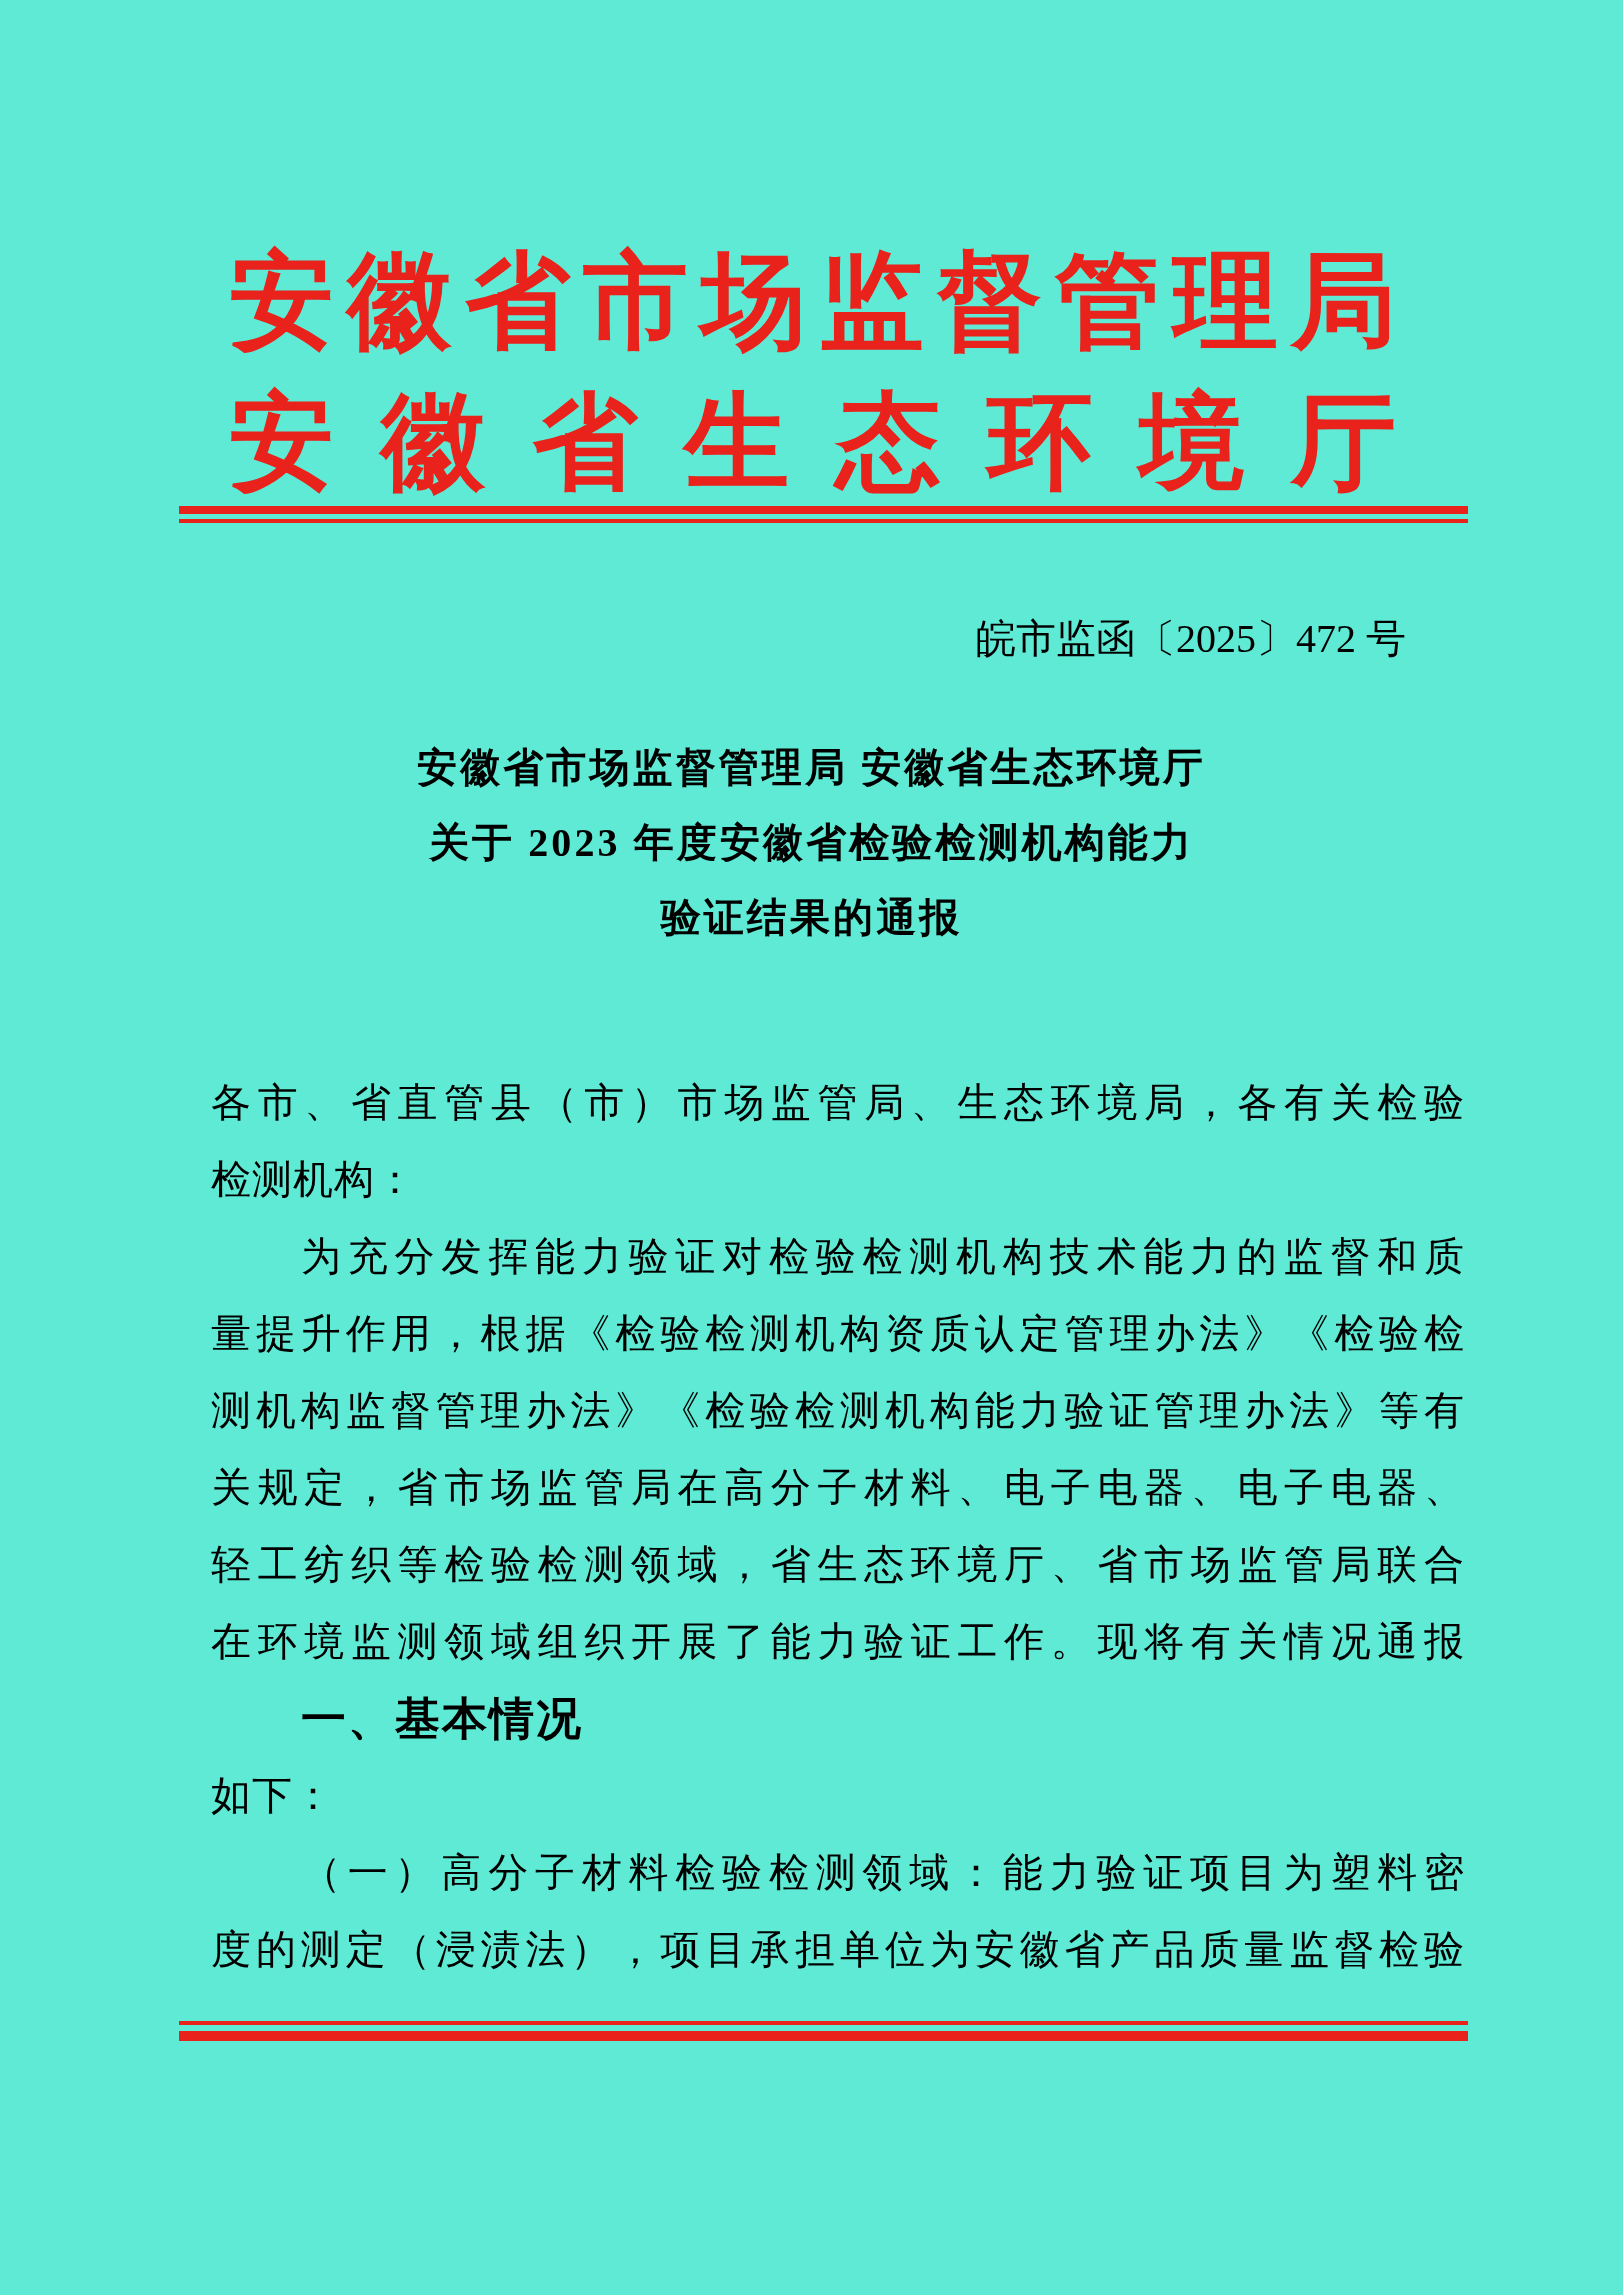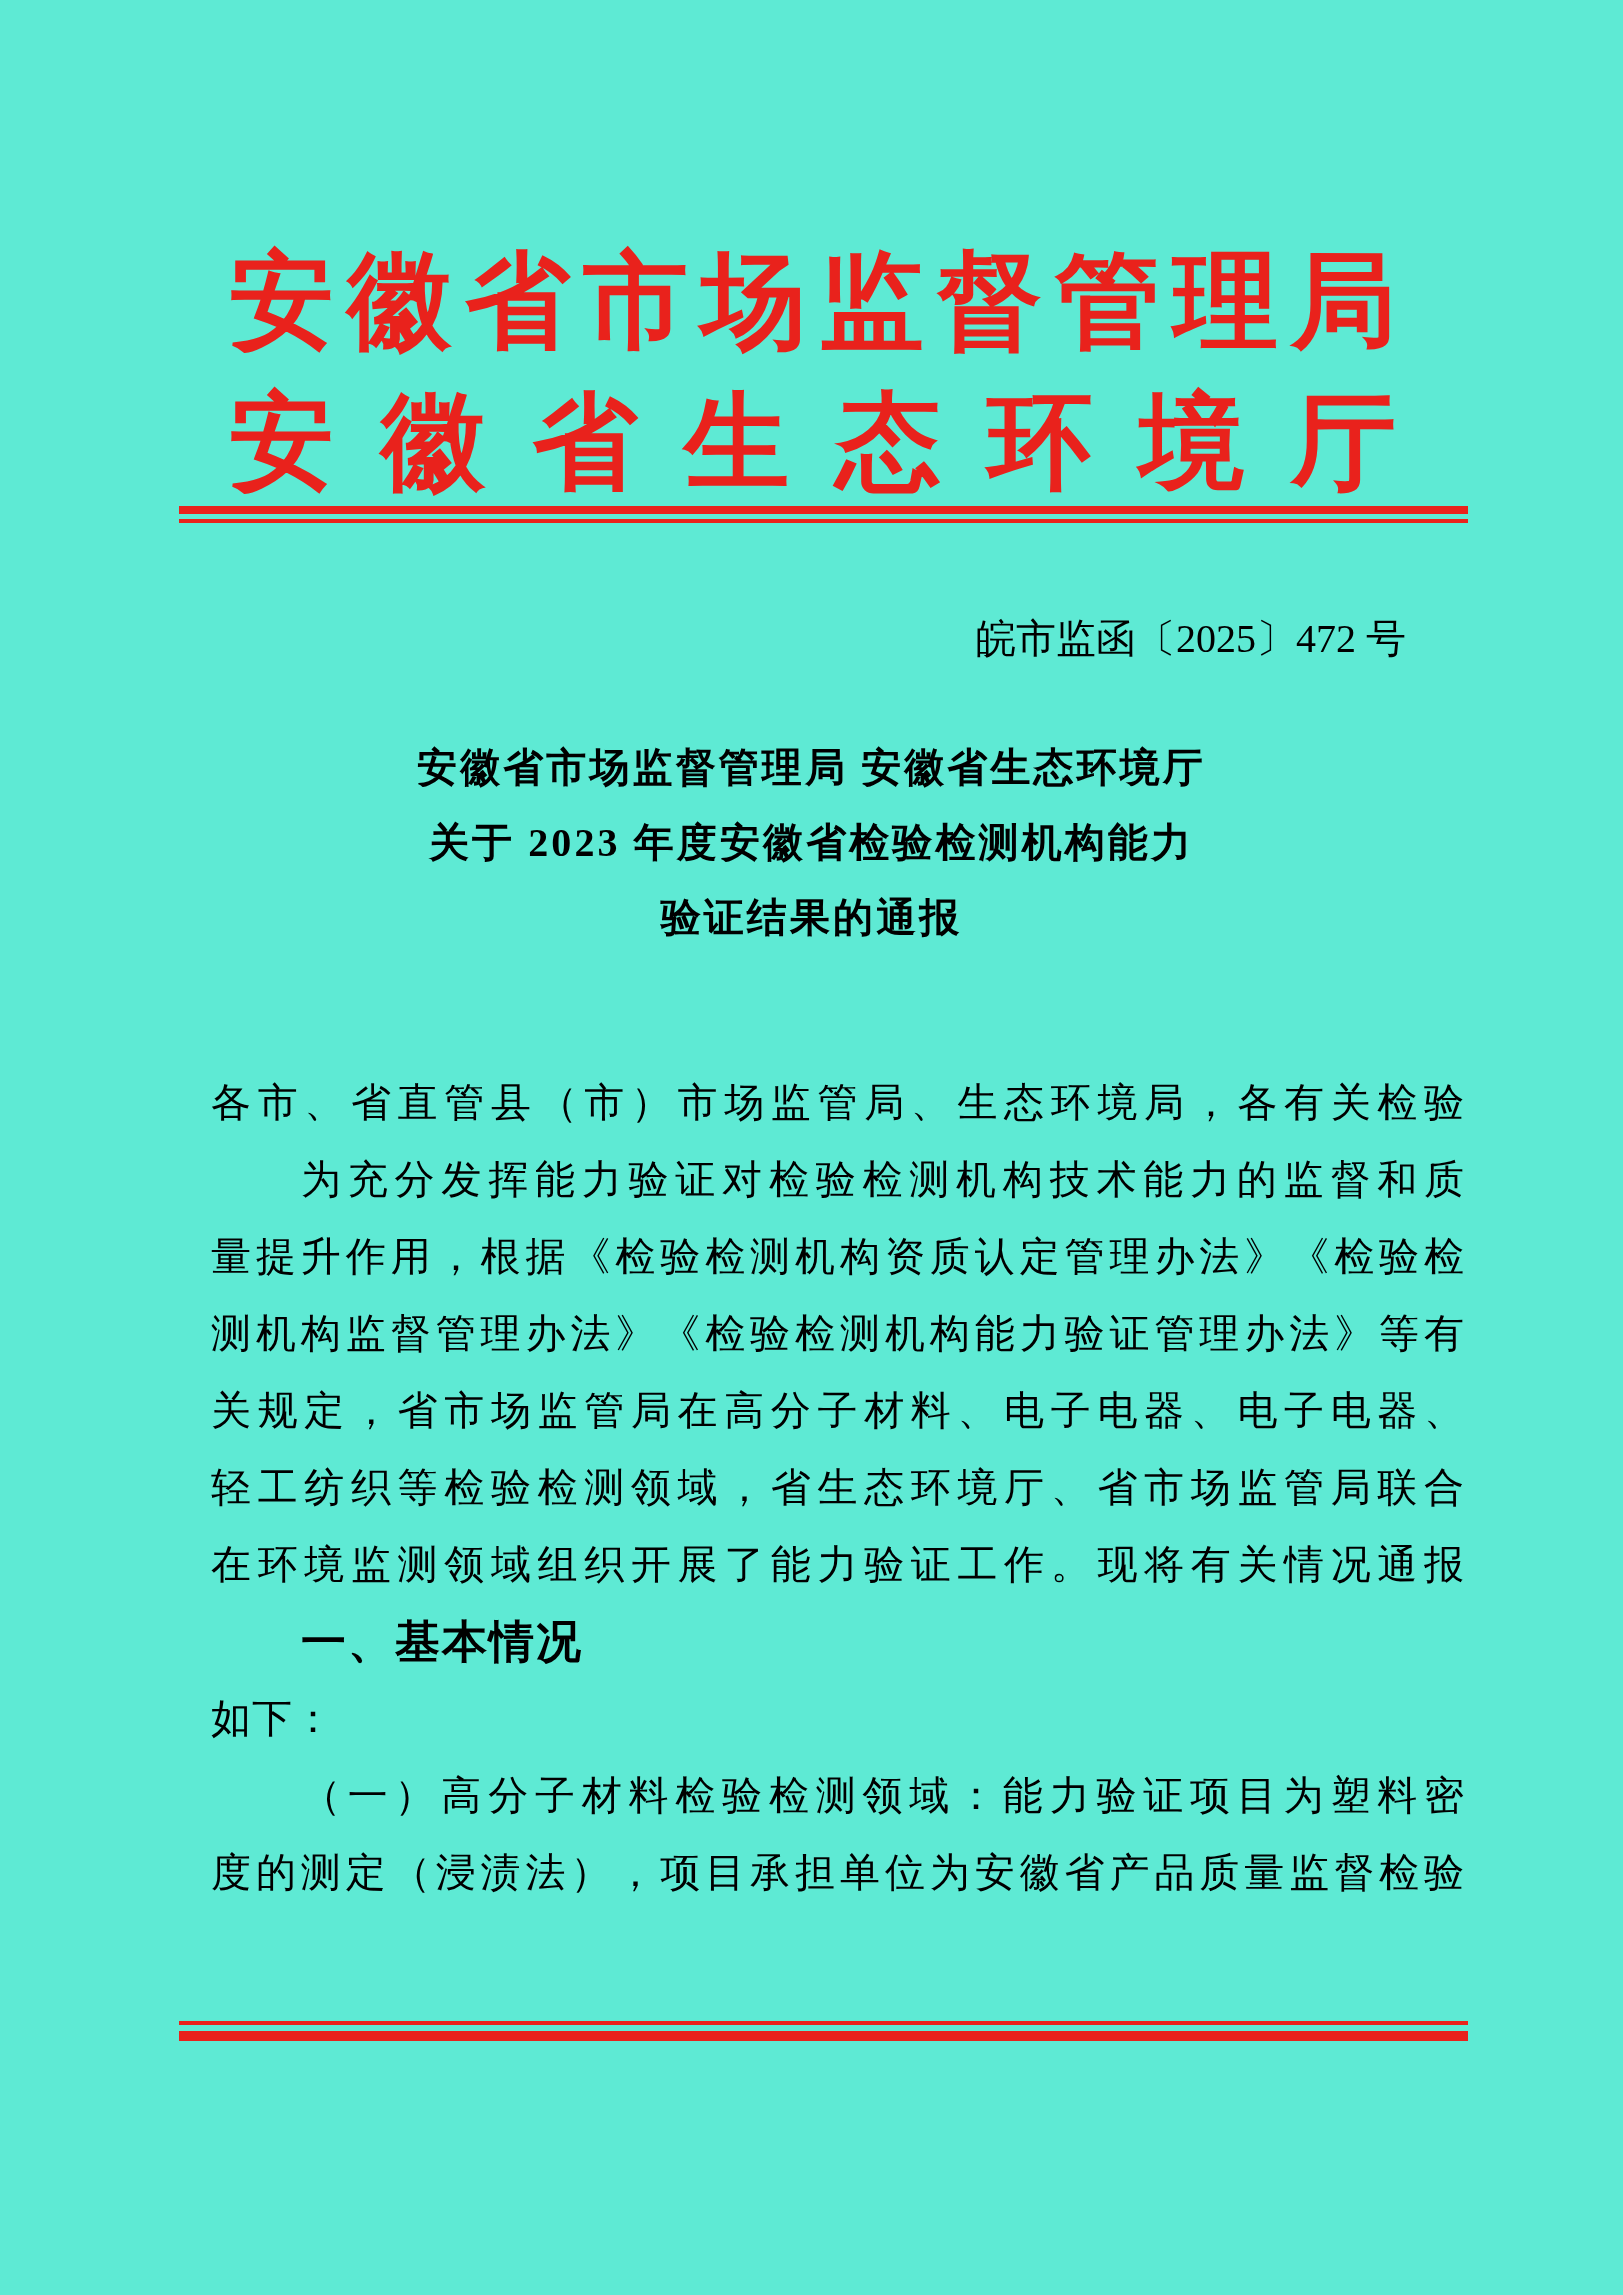--- a/index.html
+++ b/index.html
@@ -68,20 +68,21 @@
   <div class="doc-number">皖市监函〔2025〕472 号</div>
 
   <div class="title-block">
     <div class="title-line">安徽省市场监督管理局 安徽省生态环境厅</div>
     <div class="title-line">关于 2023 年度安徽省检验检测机构能力</div>
     <div class="title-line">验证结果的通报</div>
   </div>
 
   <div class="body-block">
     <p class="bl j">各市、省直管县（市）市场监管局、生态环境局，各有关检验</p>
+    <p class="bl">检测机构：</p>
     <p class="bl j indent">为充分发挥能力验证对检验检测机构技术能力的监督和质</p>
     <p class="bl j">量提升作用，根据《检验检测机构资质认定管理办法》《检验检</p>
     <p class="bl j">测机构监督管理办法》《检验检测机构能力验证管理办法》等有</p>
     <p class="bl j">关规定，省市场监管局在高分子材料、电子电器、电子电器、</p>
     <p class="bl j">轻工纺织等检验检测领域，省生态环境厅、省市场监管局联合</p>
     <p class="bl j">在环境监测领域组织开展了能力验证工作。现将有关情况通报</p>
     <p class="bl heading indent">一、基本情况</p>
     <p class="bl">如下：</p>
     <p class="bl j indent">（一）高分子材料检验检测领域：能力验证项目为塑料密</p>
     <p class="bl j">度的测定（浸渍法），项目承担单位为安徽省产品质量监督检验</p>

